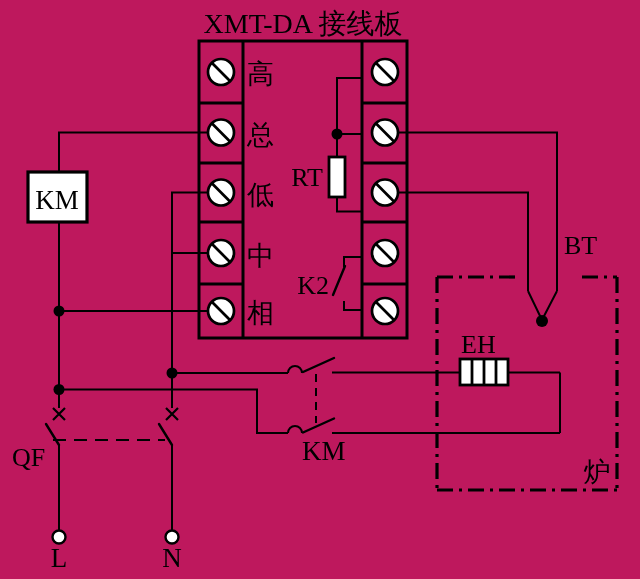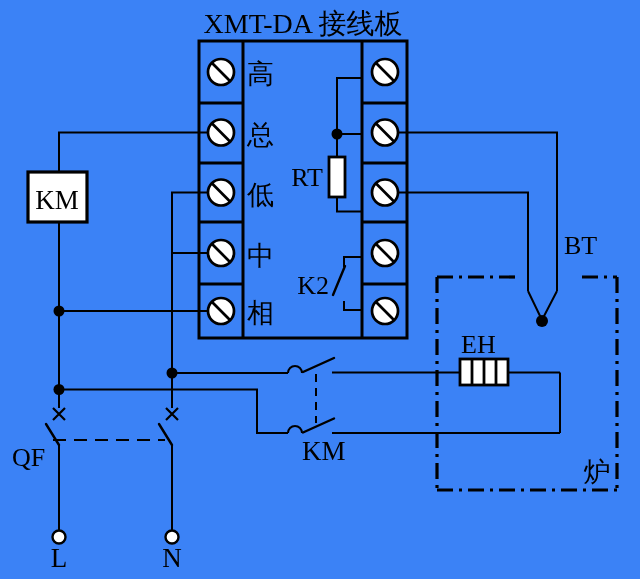--- a/index.html
+++ b/index.html
@@ -1,17 +1,17 @@
 <!DOCTYPE html>
 <html><head>
 <meta charset="utf-8">
 <style>
   html,body{margin:0;padding:0;background:#ffffff;}
   .stage{
-    width:640px;height:579px;position:relative;background:#3b82f6;
+    width:640px;height:579px;position:relative;background:#be185d;
     font-family:"Liberation Serif","DejaVu Serif",serif;
   }
   svg{display:block;}
   .thick{stroke:#000;stroke-width:3;fill:none;}
   .wire{stroke:#000;stroke-width:2;fill:none;}
   .blade{stroke:#000;stroke-width:2.4;fill:none;stroke-linecap:round;}
   .xmark{stroke:#000;stroke-width:2.2;fill:none;}
   .dash-link{stroke:#000;stroke-width:2.2;fill:none;stroke-dasharray:13 8;}
   .dash-link-v{stroke:#000;stroke-width:2;fill:none;stroke-dasharray:8 6;}
   .chain{stroke:#000;stroke-width:3.2;fill:none;stroke-dasharray:16 6 3 6;}

